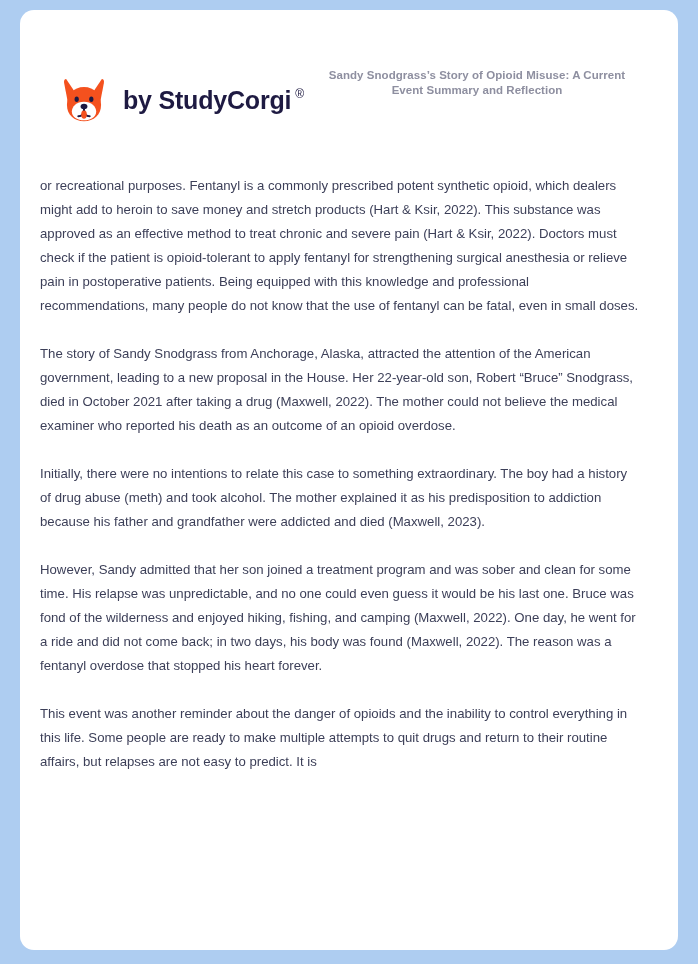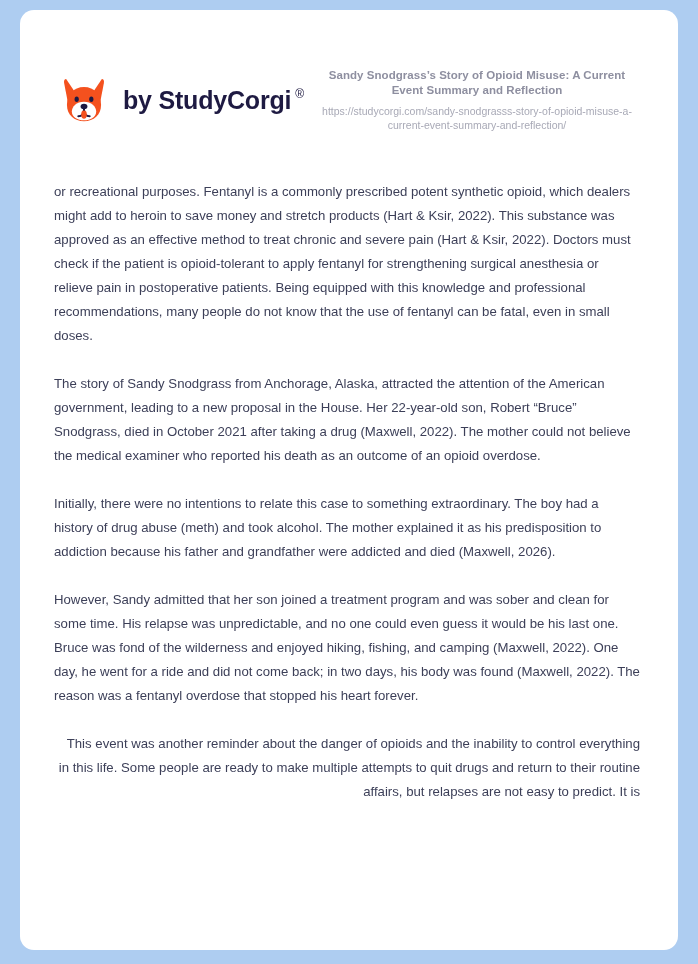--- a/index.html
+++ b/index.html
@@ -75,33 +75,32 @@
   .doc-url {
     color: #a8a9b6;
     font-size: 10.5px;
     line-height: 14px;
     margin: 6px 0 0 0;
     word-break: break-word;
   }
 
   
   .article-body {
-    padding: 48px 38px 0 34px;
+    padding: 48px 38px 0 20px;
     box-sizing: border-box;
   }
   .article-body p {
     color: #3c3f58;
     font-size: 13.2px;
     line-height: 24px;
     margin: 0 0 24px 0;
     text-align: left;
   }
   .article-body p.tight {
     margin-bottom: 0;
-    text-align: right;
   }
   .section-heading {
     color: #2b2a50;
     font-size: 17px;
     font-weight: bold;
     margin: 34px 0 22px 0;
     letter-spacing: -0.1px;
   }
   .first-para {
     margin-top: 0;
@@ -130,30 +129,29 @@
         </svg>
       </span>
       <span class="brand-wordmark">
         <span>by StudyCorgi</span>
         <span class="brand-reg">®</span>
       </span>
     </div>
 
     <div class="header-meta">
       <p class="doc-title">Sandy Snodgrass’s Story of Opioid Misuse: A Current Event Summary and Reflection</p>
-      <p class="doc-url">https://studycorgi.com/sandy-snodgrasss-story-of-opioid-misuse-a-current-event-summary-and-reflection/</p>
     </div>
 
   </div>
 
   <div class="article-body">
 
     <p class="first-para">or recreational purposes. Fentanyl is a commonly prescribed potent synthetic opioid, which dealers might add to heroin to save money and stretch products (Hart &amp; Ksir, 2022). This substance was approved as an effective method to treat chronic and severe pain (Hart &amp; Ksir, 2022). Doctors must check if the patient is opioid-tolerant to apply fentanyl for strengthening surgical anesthesia or relieve pain in postoperative patients. Being equipped with this knowledge and professional recommendations, many people do not know that the use of fentanyl can be fatal, even in small doses.</p>
 
     <p>The story of Sandy Snodgrass from Anchorage, Alaska, attracted the attention of the American government, leading to a new proposal in the House. Her 22-year-old son, Robert “Bruce” Snodgrass, died in October 2021 after taking a drug (Maxwell, 2022). The mother could not believe the medical examiner who reported his death as an outcome of an opioid overdose.</p>
-    <p>Initially, there were no intentions to relate this case to something extraordinary. The boy had a history of drug abuse (meth) and took alcohol. The mother explained it as his predisposition to addiction because his father and grandfather were addicted and died (Maxwell, 2026).</p>
+    <p>Initially, there were no intentions to relate this case to something extraordinary. The boy had a history of drug abuse (meth) and took alcohol. The mother explained it as his predisposition to addiction because his father and grandfather were addicted and died (Maxwell, 2023).</p>
     <p>However, Sandy admitted that her son joined a treatment program and was sober and clean for some time. His relapse was unpredictable, and no one could even guess it would be his last one. Bruce was fond of the wilderness and enjoyed hiking, fishing, and camping (Maxwell, 2022). One day, he went for a ride and did not come back; in two days, his body was found (Maxwell, 2022). The reason was a fentanyl overdose that stopped his heart forever.</p>
 
     <p class="tight">This event was another reminder about the danger of opioids and the inability to control everything in this life. Some people are ready to make multiple attempts to quit drugs and return to their routine affairs, but relapses are not easy to predict. It is</p>
 
   </div>
 
 </div>
 
 </body></html>

